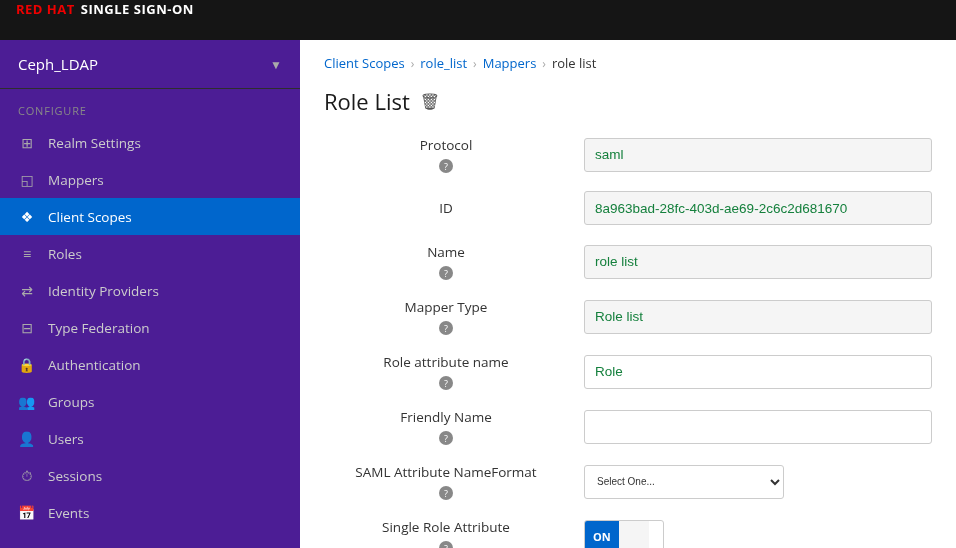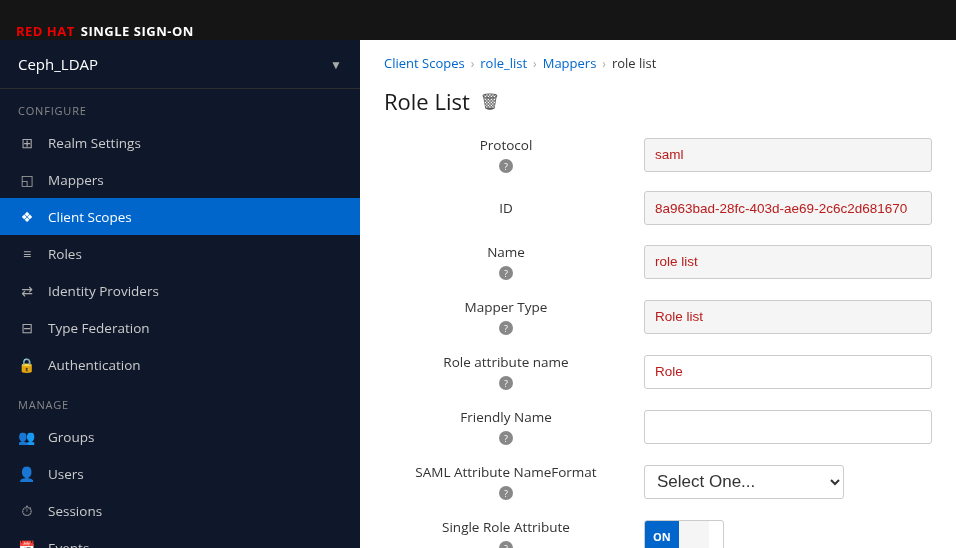--- a/index.html
+++ b/index.html
@@ -3,21 +3,21 @@
   <meta charset="utf-8">
   <style>
     * { box-sizing: border-box; margin: 0; padding: 0; }
     body { font-family: 'Open Sans', Arial, sans-serif; font-size: 14px; display: flex; flex-direction: column; height: 548px; width: 956px; overflow: hidden; }
 
     
     .topbar {
       background: #151515;
       height: 40px;
       display: flex;
-      align-items: flex-end;
+      align-items: flex-start;
       padding: 0 16px;
       flex-shrink: 0;
     }
     .topbar-logo {
       display: flex;
       align-items: center;
       gap: 6px;
     }
     .redhat-text {
       color: #e00;
@@ -36,22 +36,22 @@
 
     
     .layout {
       display: flex;
       flex: 1;
       overflow: hidden;
     }
 
     
     .sidebar {
-      width: 360px;
-      background: #0f172a;
+      width: 300px;
+      background: #4c1d95;
       color: #d0d0d0;
       flex-shrink: 0;
       display: flex;
       flex-direction: column;
       overflow-y: auto;
     }
 
     .realm-selector {
       display: flex;
       align-items: center;
@@ -185,33 +185,33 @@
       flex-shrink: 0;
     }
     .form-input {
       flex: 1;
       height: 34px;
       border: 1px solid #ccc;
       border-radius: 3px;
       padding: 0 10px;
       font-size: 13.5px;
       background: #f5f5f5;
-      color: #b91c1c;
+      color: #15803d;
       max-width: 620px;
     }
     .form-input.editable {
       background: #fff;
     }
 
     select.form-select {
       height: 34px;
       border: 1px solid #ccc;
       border-radius: 3px;
       padding: 0 8px;
-      font-size: 17px;
+      font-size: 10px;
       background: #fff;
       color: #333;
       width: 200px;
       cursor: pointer;
     }
 
     
     .toggle-container {
       display: flex;
       align-items: center;
@@ -281,21 +281,20 @@
     </div>
     <div class="sidebar-item">
       <span class="sidebar-icon">⊟</span>
       <span>Type Federation</span>
     </div>
     <div class="sidebar-item">
       <span class="sidebar-icon">🔒</span>
       <span>Authentication</span>
     </div>
 
-    <div class="sidebar-section-label">Manage</div>
 
     <div class="sidebar-item">
       <span class="sidebar-icon">👥</span>
       <span>Groups</span>
     </div>
     <div class="sidebar-item">
       <span class="sidebar-icon">👤</span>
       <span>Users</span>
     </div>
     <div class="sidebar-item">

